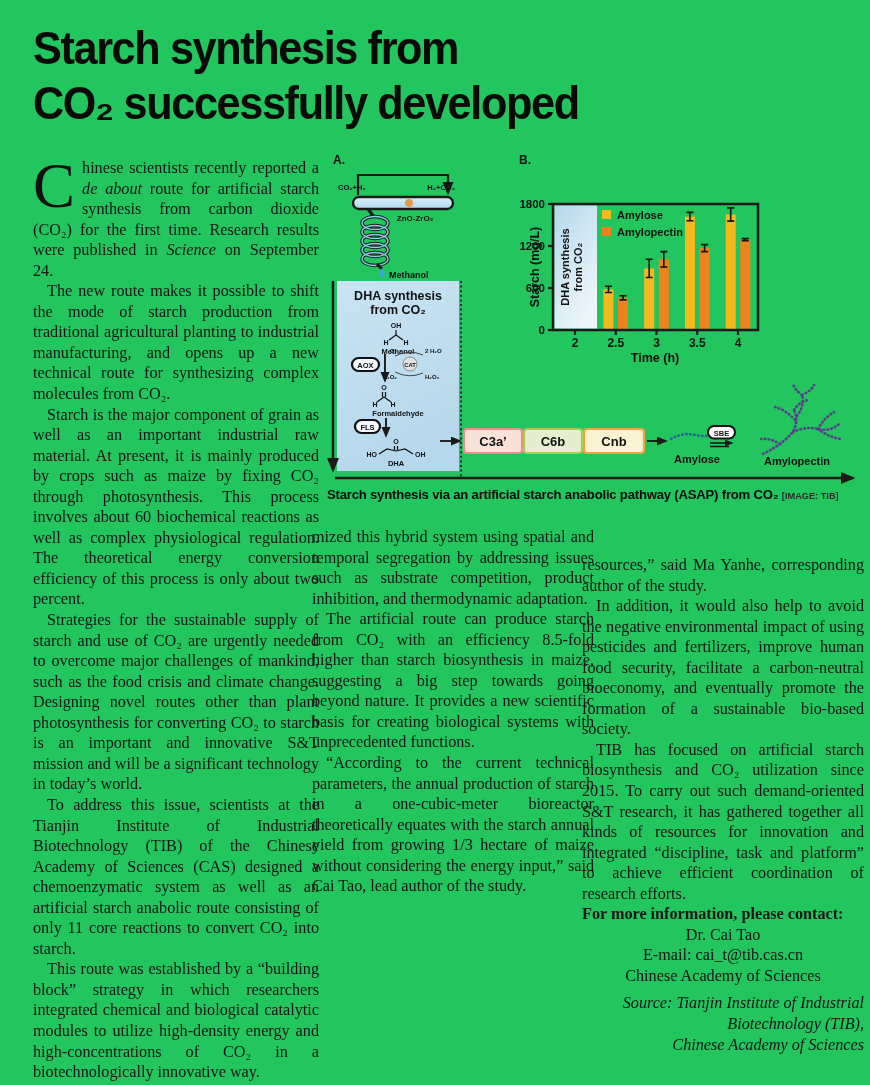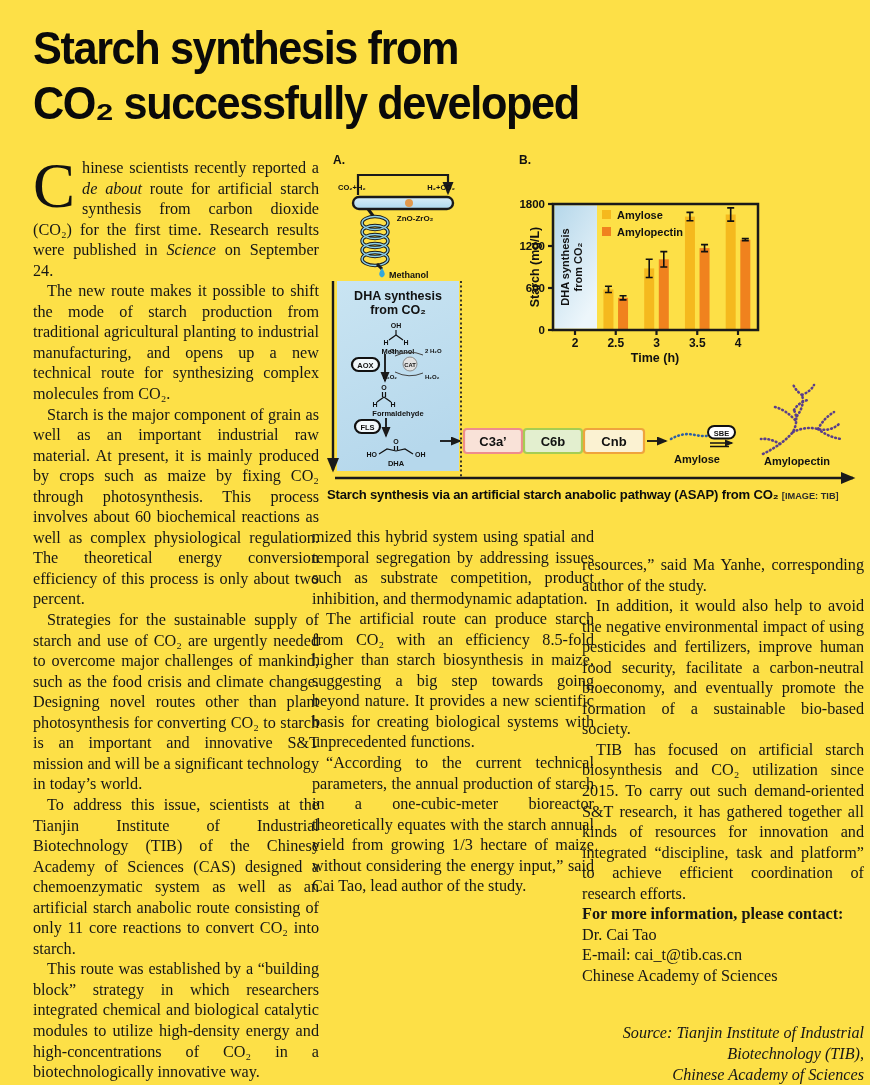--- a/index.html
+++ b/index.html
@@ -1,27 +1,27 @@
 <!DOCTYPE html>
 <html><head>
 <meta charset="utf-8">
 <style>
   html,body{margin:0;padding:0;background:#fff;}
-  .page{position:relative;width:870px;height:1085px;background:#fde047;overflow:hidden;
+  .page{position:relative;width:870px;height:1085px;background:#22c55e;overflow:hidden;
         font-family:"Liberation Serif","DejaVu Serif",serif;color:#141414;}
   .headline{position:absolute;left:33px;top:20px;width:600px;
         font-family:"Liberation Sans","DejaVu Sans",sans-serif;font-weight:bold;
         font-size:47px;line-height:55px;letter-spacing:-1.5px;color:#0a0a0a;
         transform:scaleX(.92);transform-origin:0 0;}
   .col{position:absolute;font-size:16.2px;line-height:20.55px;text-align:justify;color:#161616;}
   .col p{margin:0;}
   .col p.indent{text-indent:14px;}
   .dropcap{float:left;font-size:63px;line-height:49px;padding:4px 7px 0 0;color:#111;}
   .contact-heading{font-weight:bold;margin-top:21px;font-family:Liberation Serif, serif;}
-  .source{margin-top:37px;text-align:right;font-style:italic;}
+  .source{margin-top:7px;text-align:right;font-style:italic;}
   .figure{position:absolute;left:325px;top:148px;width:540px;height:338px;}
   .caption{position:absolute;left:327px;top:487px;width:543px;
         font-family:"Liberation Sans","DejaVu Sans",sans-serif;font-weight:bold;
         font-size:13.5px;letter-spacing:-0.2px;color:#0c0c0c;transform:scaleX(.97);transform-origin:0 0;}
   .caption .credit{font-size:9.5px;color:#2c2c2c;letter-spacing:0;}
   svg text{font-family:"Liberation Sans","DejaVu Sans",sans-serif;font-weight:bold;fill:#111;}
 </style>
 </head>
 <body>
 
@@ -47,21 +47,21 @@
       <p class="indent">“According to the current technical parameters, the annual production of starch in a one-cubic-meter bioreactor theoretically equates with the starch annual yield from growing 1/3 hectare of maize without considering the energy input,” said Cai Tao, lead author of the study.</p>
     </div>
 
   <div class="col" style="left:582px;top:555px;width:282px;">
     <div>
         <p>resources,” said Ma Yanhe, corresponding author of the study.</p>
         <p class="indent">In addition, it would also help to avoid the negative environmental impact of using pesticides and fertilizers, improve human food security, facilitate a carbon-neutral bioeconomy, and eventually promote the formation of a sustainable bio-based society.</p>
         <p class="indent">TIB has focused on artificial starch biosynthesis and CO₂ utilization since 2015. To carry out such demand-oriented S&amp;T research, it has gathered together all kinds of resources for innovation and integrated “discipline, task and platform” to achieve efficient coordination of research efforts.</p>
       </div>
     <p class="contact-heading">For more information, please contact:</p>
-    <div style="text-align:left;">
+    <div style="text-align:center;">
         <div>Dr. Cai Tao</div>
         <div>E-mail: cai_t@tib.cas.cn</div>
         <div>Chinese Academy of Sciences</div>
       </div>
     <div class="source">
         <div><i>Source: Tianjin Institute of Industrial</i></div>
         <div><i>Biotechnology (TIB),</i></div>
         <div><i>Chinese Academy of Sciences</i></div>
       </div>
   </div>

